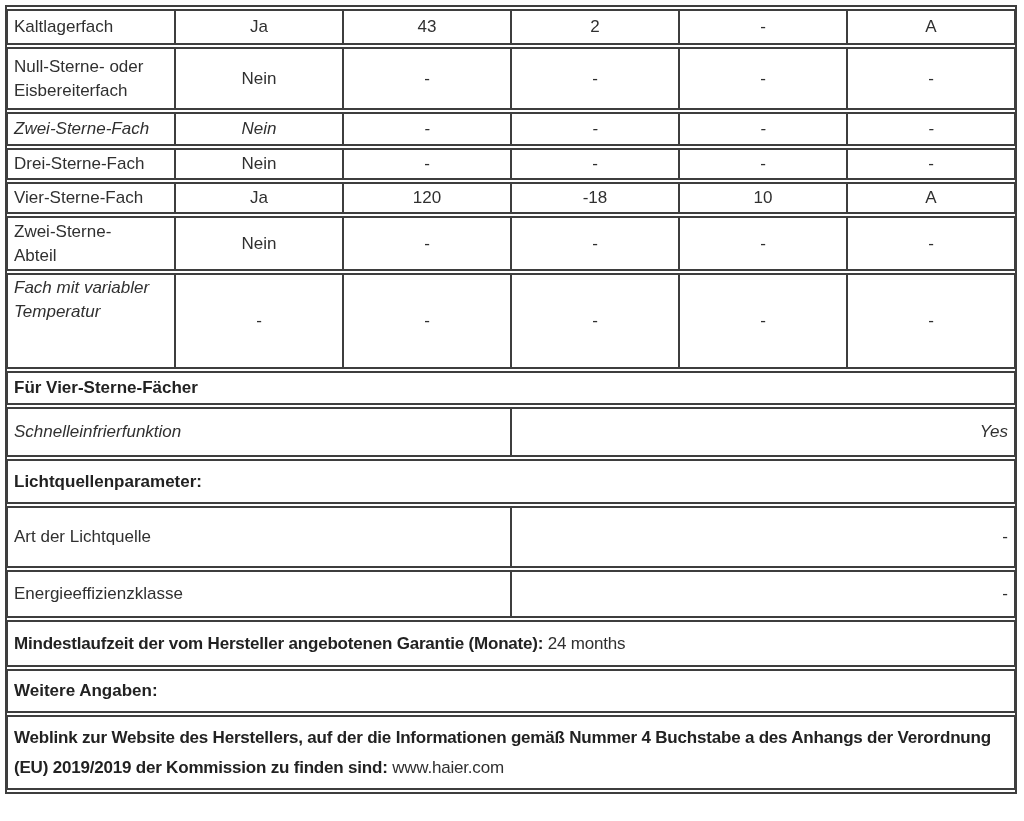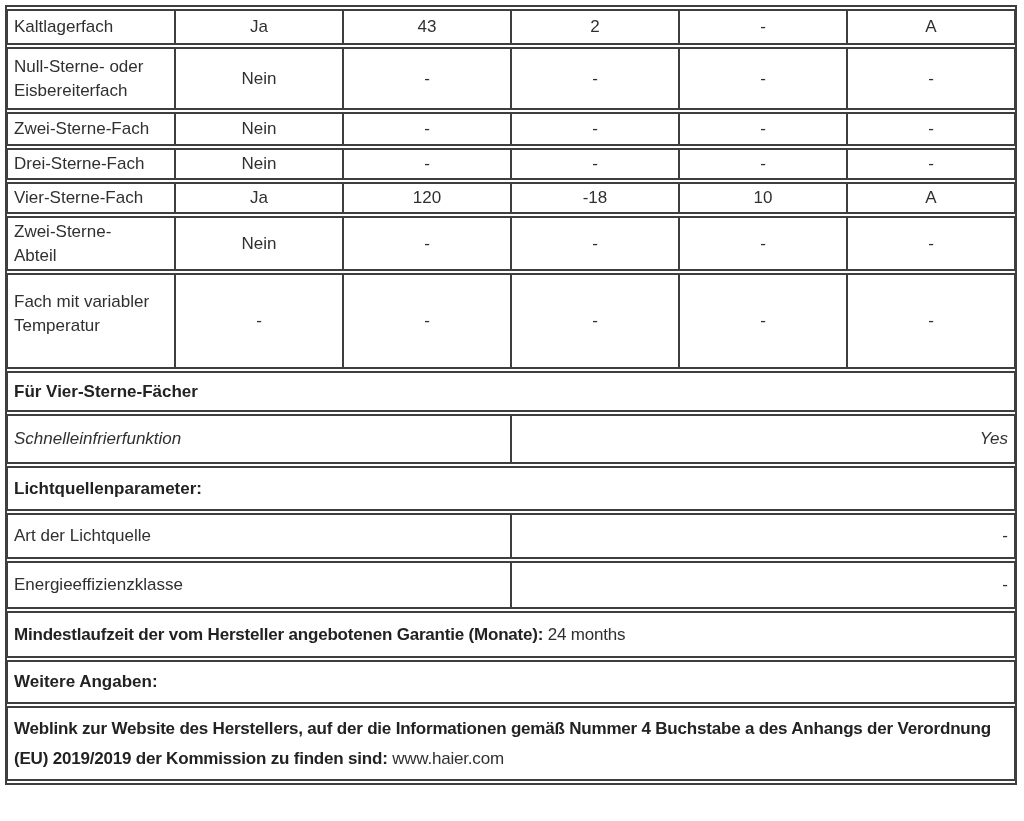--- a/index.html
+++ b/index.html
@@ -40,21 +40,22 @@
     text-align: left;
     padding-left: 8px;
     white-space: pre-line;
     line-height: 25px;
   }
   td.val {
     text-align: center;
   }
   tr.r8 td.lbl {
     vertical-align: top;
-    padding-top: 15px;
+    padding-top: 1px;
+    font-style: italic;
   }
   td.hdr {
     font-weight: bold;
     color: #222222;
     padding-left: 8px;
   }
   td.slbl {
     text-align: left;
     padding-left: 8px;
   }
@@ -73,29 +74,29 @@
     color: #222222;
   }
   tr.r16 td.mix {
     line-height: 30px;
     vertical-align: middle;
   }
   
   tr.r1  { height: 36px; }
   tr.r2  { height: 63px; }
   tr.r3  { height: 35px; }
-  tr.r4  { height: 34px; }
+  tr.r4  { height: 34px; font-style: italic; }
   tr.r5  { height: 27px; }
   tr.r6  { height: 32px; }
   tr.r7  { height: 53px; }
   tr.r8  { height: 96px; }
-  tr.r9  { height: 41px; }
+  tr.r9  { height: 34px; }
   tr.r10 { height: 50px; font-style: italic; }
   tr.r11 { height: 45px; }
-  tr.r12 { height: 46px; }
+  tr.r12 { height: 62px; }
   tr.r13 { height: 48px; }
   tr.r14 { height: 47px; }
   tr.r15 { height: 44px; }
   tr.r16 { height: 75px; }
 </style>
 </head>
 <body>
 
 <div class="page">
   <table class="spec">

